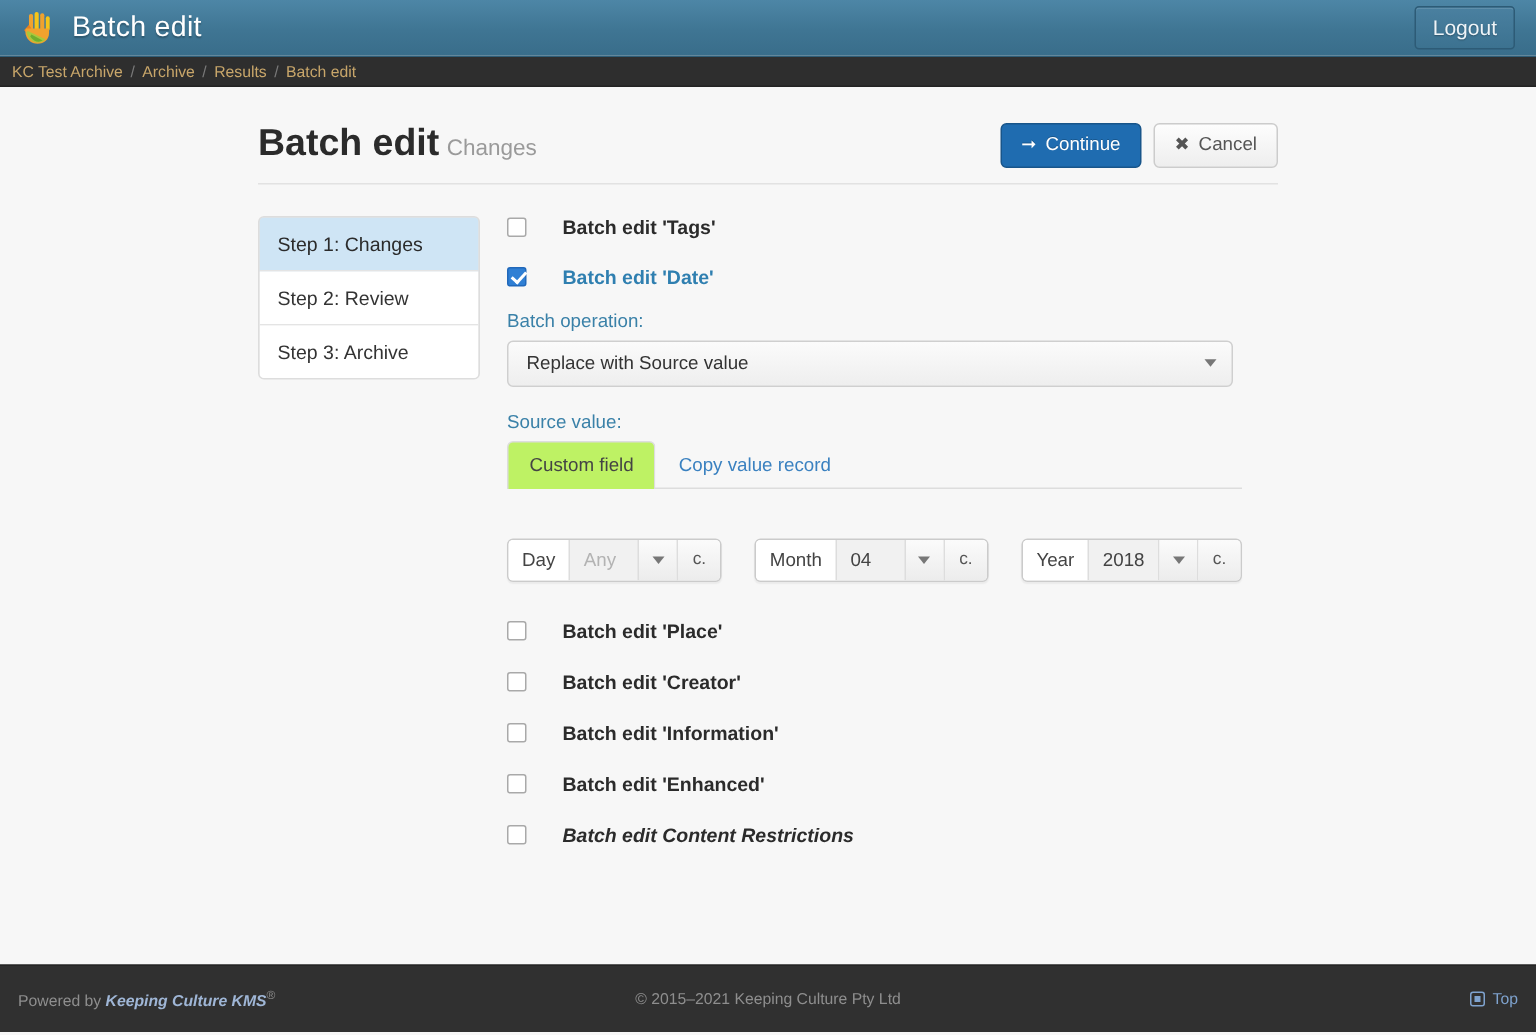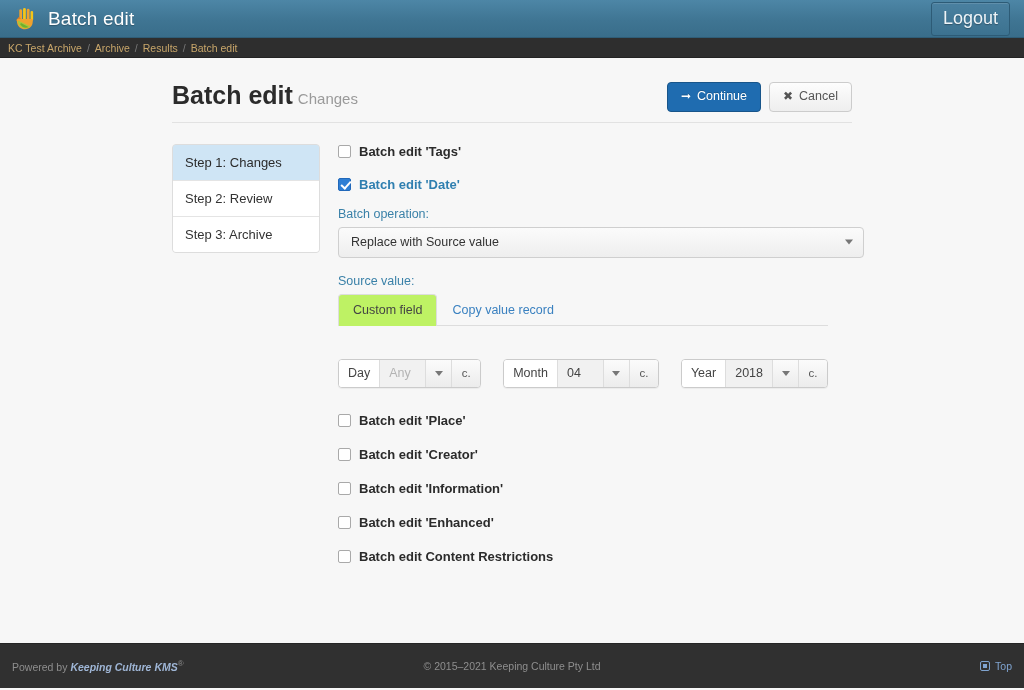--- a/index.html
+++ b/index.html
@@ -46,21 +46,21 @@
     padding-right: 2px;
   }
   .logout-btn {
     display: inline-block;
     padding: 5px 11px 6px;
     background: linear-gradient(to bottom, #4b82a0, #3d7characters);
     background: linear-gradient(to bottom, #4a80a0, #3c7290);
     border: 1px solid #2d5b76;
     border-radius: 3px;
     color: #eef4f8;
-    font-size: 18px;
+    font-size: 14px;
     cursor: pointer;
     text-shadow: 0 1px 1px rgba(0,0,0,0.3);
     box-shadow: inset 0 1px 0 rgba(255,255,255,0.12);
   }
 
   
   .breadcrumb-bar {
     height: 20px;
     background: #2e2e2e;
     display: flex;
@@ -176,21 +176,21 @@
 
   
   .form-col {
     flex: 1 1 auto;
     min-width: 0;
     padding-top: 1px;
   }
   .check-row {
     display: flex;
     align-items: center;
-    gap: 8px;
+    gap: 24px;
     margin-bottom: 10px;
     line-height: 1;
   }
   .cbox {
     width: 13px; height: 13px;
     flex: 0 0 13px;
     border: 1px solid #a9a9a9;
     border-radius: 2px;
     background: #fff;
     cursor: pointer;
@@ -217,21 +217,21 @@
   }
   .check-label.blue { color: #2f7fb0; }
 
   .field-label {
     font-size: 12.5px;
     color: #3a81a8;
     margin: 16px 0 6px;
   }
   .select-box {
     position: relative;
-    width: 526px;
+    width: 484px;
     height: 31px;
     border: 1px solid #cfcfcf;
     border-radius: 4px;
     background: linear-gradient(to bottom, #fbfbfb, #eeeeee);
     display: flex;
     align-items: center;
     padding: 0 26px 0 12px;
     font-size: 12.5px;
     color: #333;
     cursor: pointer;
@@ -364,21 +364,21 @@
     justify-content: center;
     width: 28px;
     font-size: 11.5px;
     color: #555;
     background: linear-gradient(to bottom, #fbfbfb, #ececec);
     cursor: pointer;
   }
 
   .lower-checks { margin-top: 26px; }
   .lower-checks .check-row { margin-bottom: 21px; }
-  .lower-checks .check-row:last-child { margin-bottom: 0; }
+  .lower-checks .check-row:last-child { margin-bottom: 0; font-style: italic; }
 
   
   .footer {
     position: absolute;
     left: 0; right: 0; bottom: 0;
     height: 45px;
     background: #303030;
     border-top: 1px solid #252525;
     display: flex;
     align-items: center;

